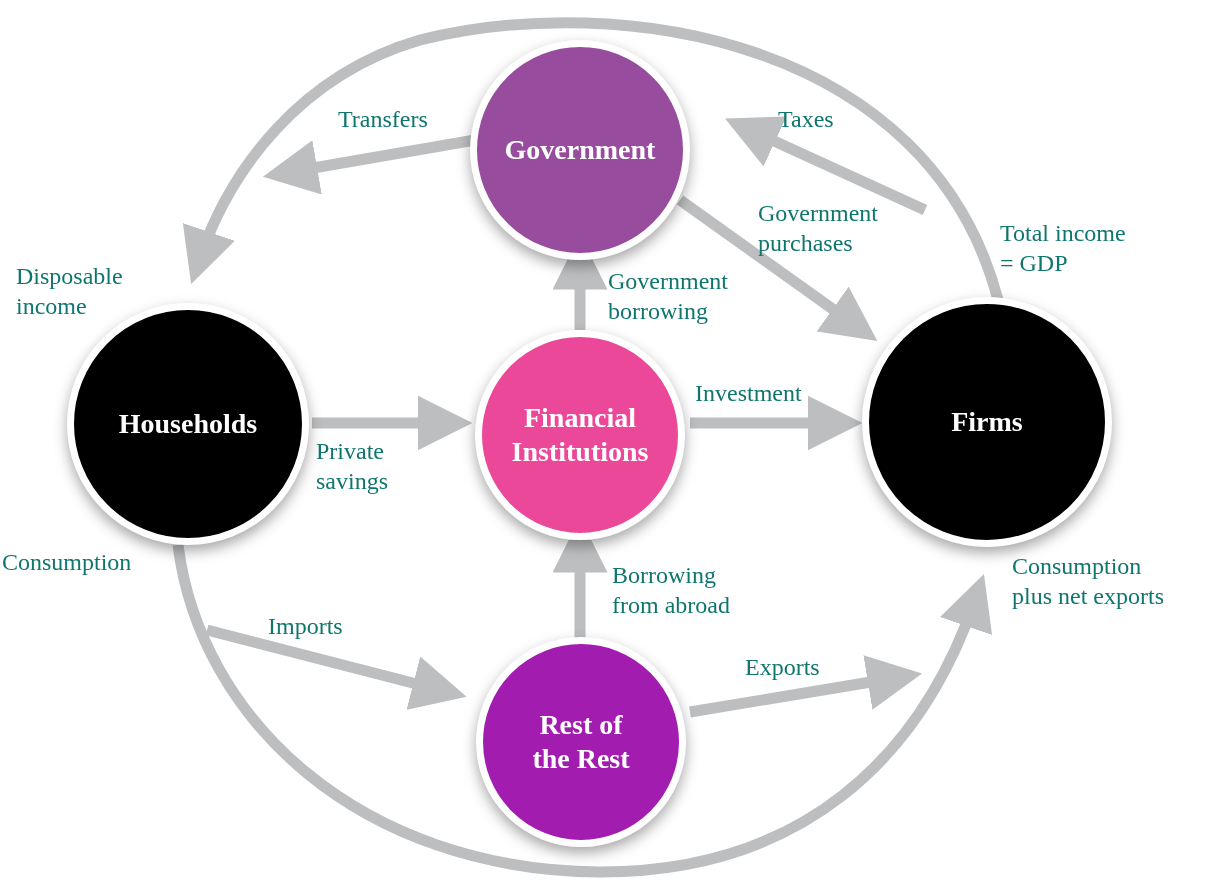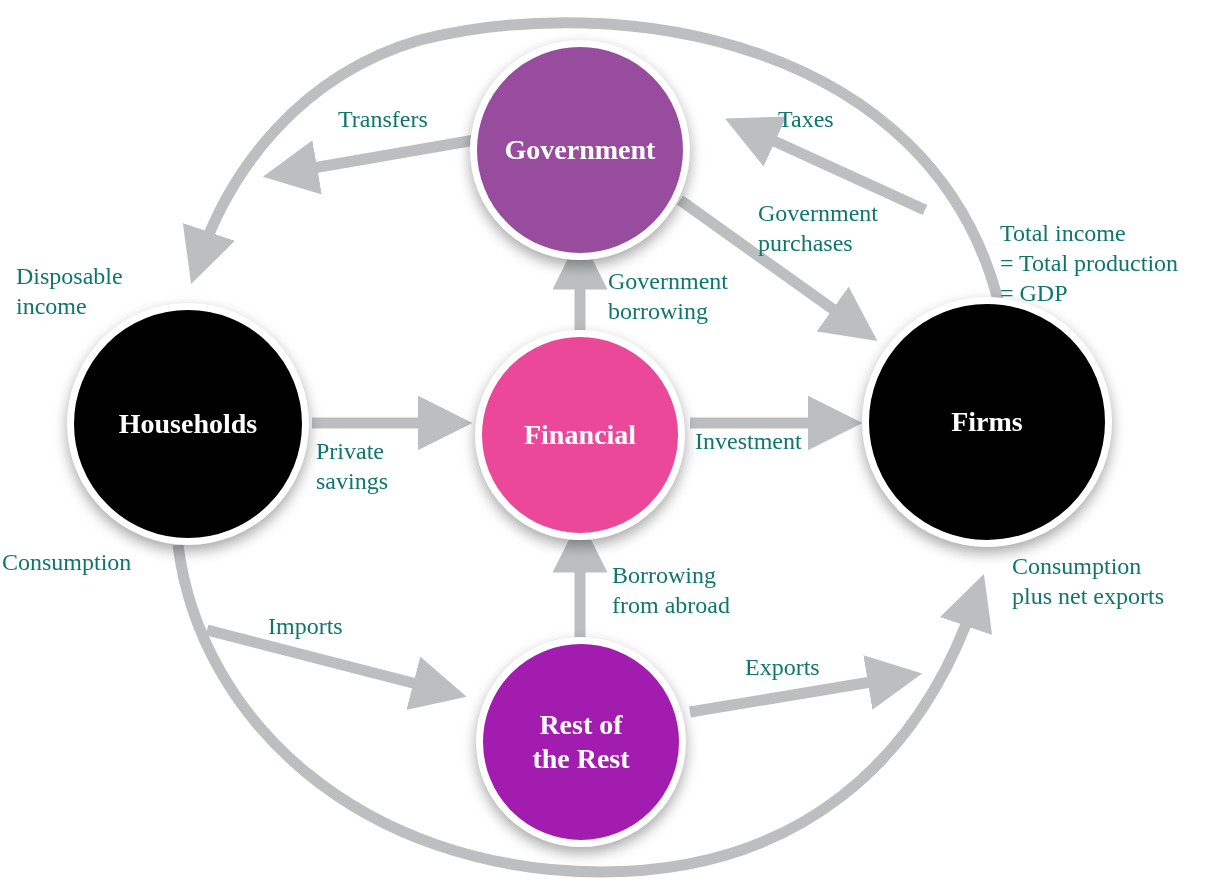--- a/index.html
+++ b/index.html
@@ -49,20 +49,21 @@
 
 <div class="node" style="left:67px;top:303px;width:242px;height:242px;background:#000000;">
   <span>Households</span>
 </div>
 <div class="node" style="left:470px;top:40px;width:220px;height:220px;background:#984c9e;">
   <span>Government</span>
 </div>
 <div class="node" style="left:475px;top:330px;width:210px;height:210px;background:#ec4899;">
   <div>
     <div>Financial</div>
+    <div>Institutions</div>
   </div>
 </div>
 <div class="node" style="left:862px;top:297px;width:250px;height:250px;background:#000000;">
   <span>Firms</span>
 </div>
 <div class="node" style="left:476px;top:637px;width:210px;height:210px;background:#a21caf;">
   <div>
     <div>Rest of</div>
     <div>the Rest</div>
   </div>
@@ -73,28 +74,27 @@
 <div class="lbl" style="left:16px;top:248px;margin-top:13px;">
   <div>Disposable</div>
     <div>income</div>
 </div>
 <div class="lbl" style="left:758px;top:198px;">
   <div>Government</div>
     <div>purchases</div>
 </div>
 <div class="lbl" style="left:1000px;top:218px;">
   <div>Total income</div>
-    <div>= Total production</div>
     <div>= GDP</div>
 </div>
 <div class="lbl" style="left:608px;top:266px;">
   <div>Government</div>
     <div>borrowing</div>
 </div>
-<div class="lbl" style="left:695px;top:378px;margin-top:48px;"><span>Investment</span></div>
+<div class="lbl" style="left:695px;top:378px;"><span>Investment</span></div>
 <div class="lbl" style="left:316px;top:436px;">
   <div>Private</div>
     <div>savings</div>
 </div>
 <div class="lbl" style="left:2px;top:547px;"><span>Consumption</span></div>
 <div class="lbl" style="left:612px;top:560px;">
   <div>Borrowing</div>
     <div>from abroad</div>
 </div>
 <div class="lbl" style="left:1012px;top:551px;">

